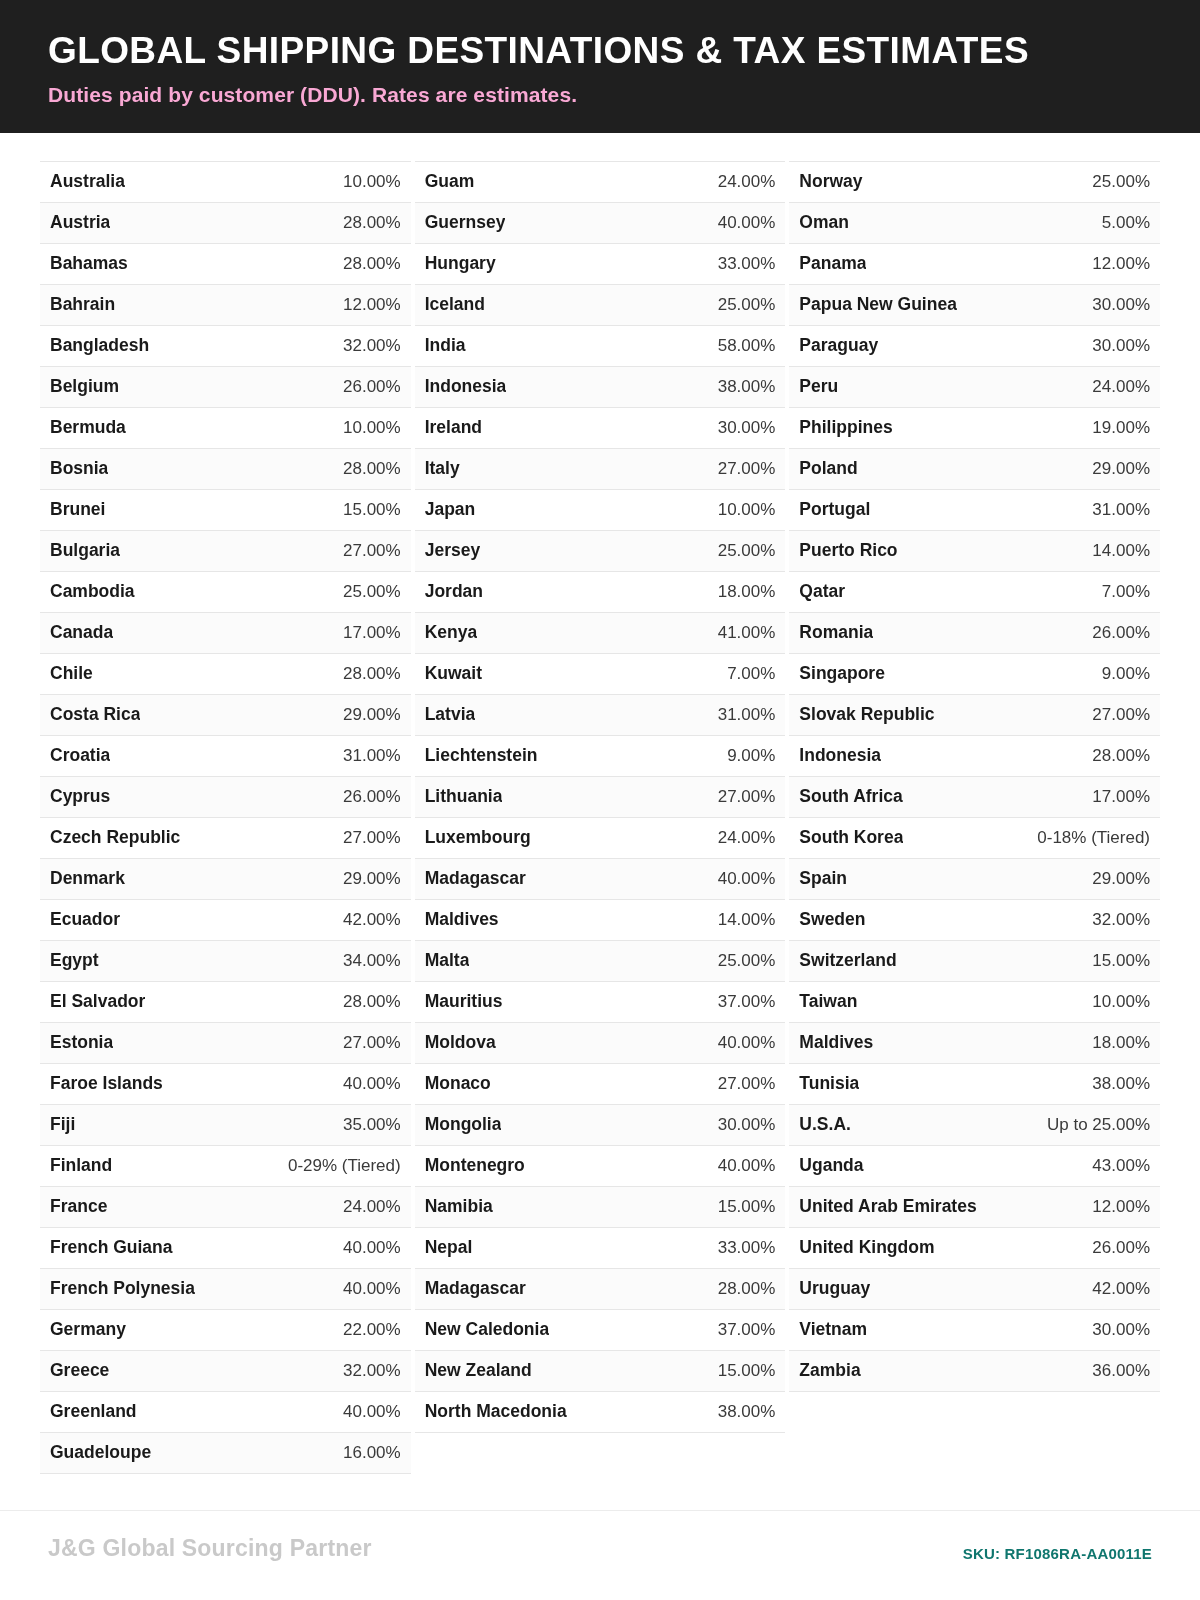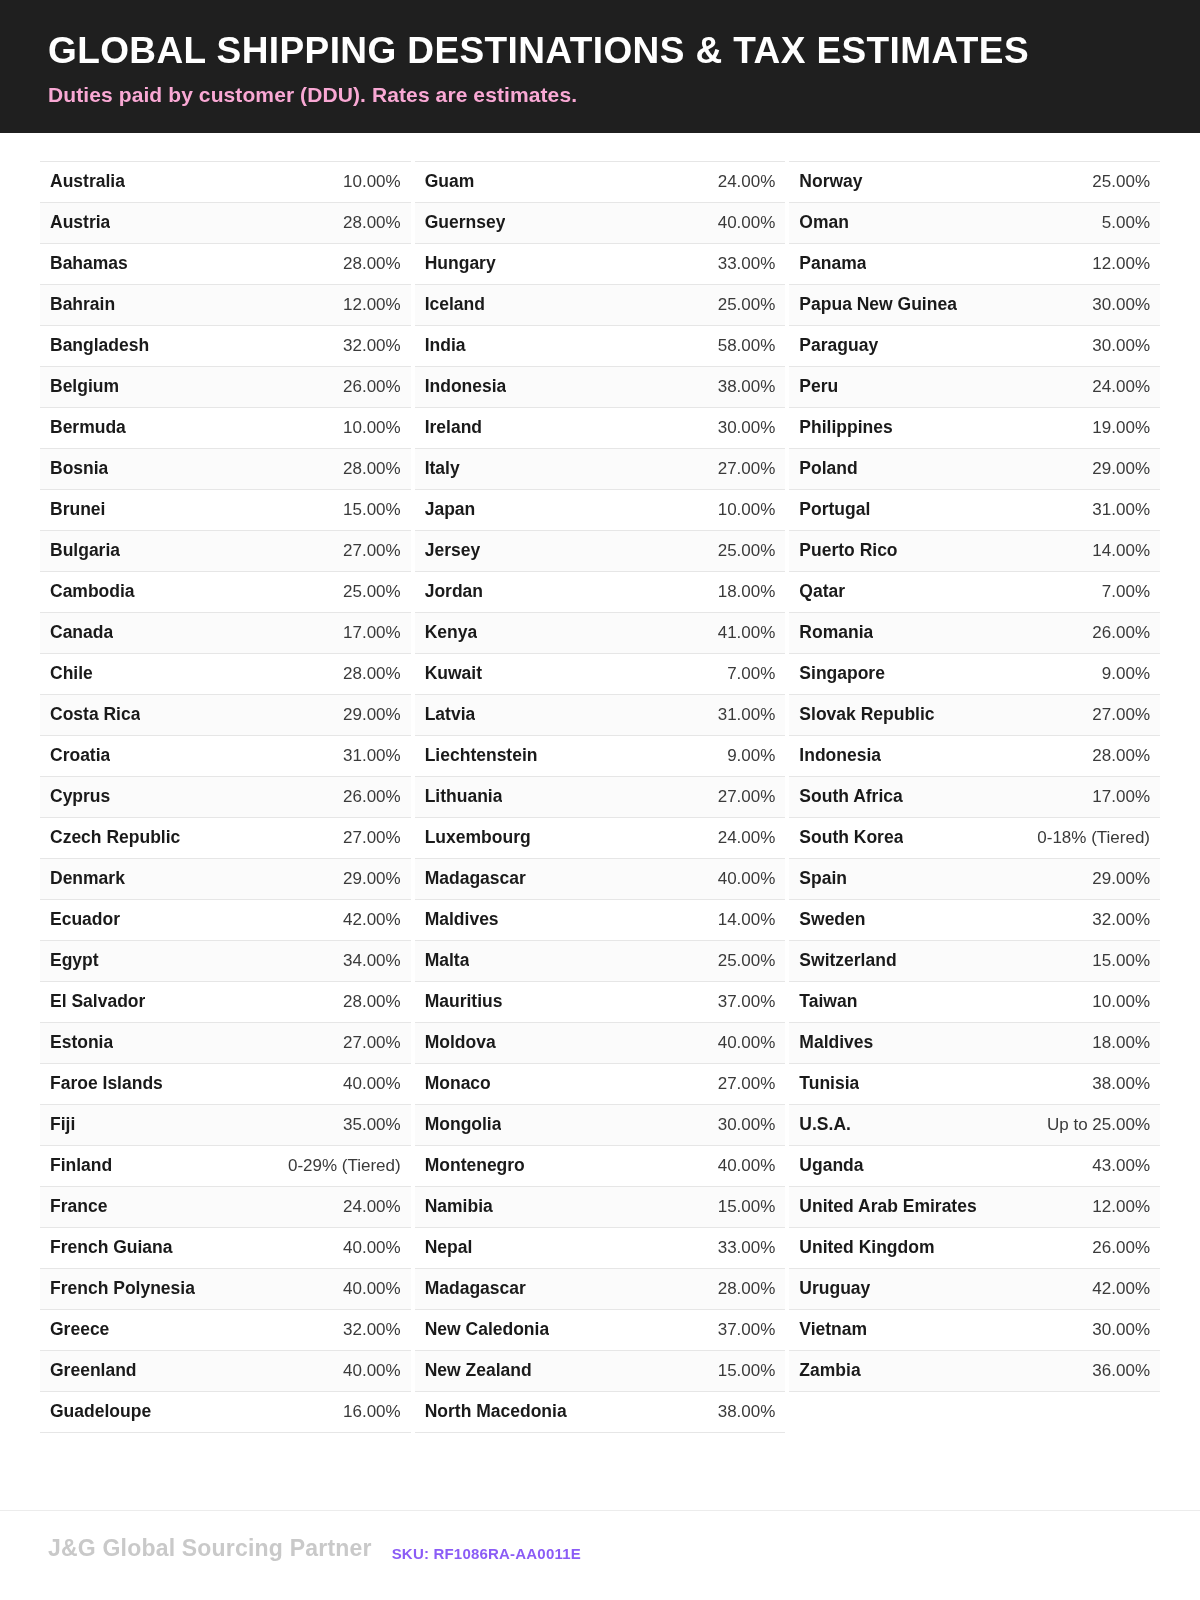--- a/index.html
+++ b/index.html
@@ -76,32 +76,33 @@
     color: #3a3a3a;
     white-space: nowrap;
     text-align: right;
   }
   
   .footer {
     margin-top: auto;
     padding: 24px 48px 34px 48px;
     display: flex;
     align-items: flex-end;
+    justify-content: space-between;
     border-top: 1px solid #ececec;
   }
   .footer-brand {
     font-size: 23px;
     font-weight: bold;
     color: #c9c9c9;
     letter-spacing: 0.2px;
   }
   .footer-sku {
     font-size: 15px;
     font-weight: bold;
-    color: #8b5cf6;
+    color: #0f766e;
     letter-spacing: 0.2px;
     margin-left: 20px;
   }
 </style>
 </head>
 <body>
 
 <div class="page">
 
   <div class="header">
@@ -218,20 +219,24 @@
           </div>
           <div class="row">
             <span class="country">French Guiana</span>
             <span class="rate">40.00%</span>
           </div>
           <div class="row">
             <span class="country">French Polynesia</span>
             <span class="rate">40.00%</span>
           </div>
           <div class="row">
+            <span class="country">Germany</span>
+            <span class="rate">22.00%</span>
+          </div>
+          <div class="row">
             <span class="country">Greece</span>
             <span class="rate">32.00%</span>
           </div>
           <div class="row">
             <span class="country">Greenland</span>
             <span class="rate">40.00%</span>
           </div>
           <div class="row">
             <span class="country">Guadeloupe</span>
             <span class="rate">16.00%</span>

